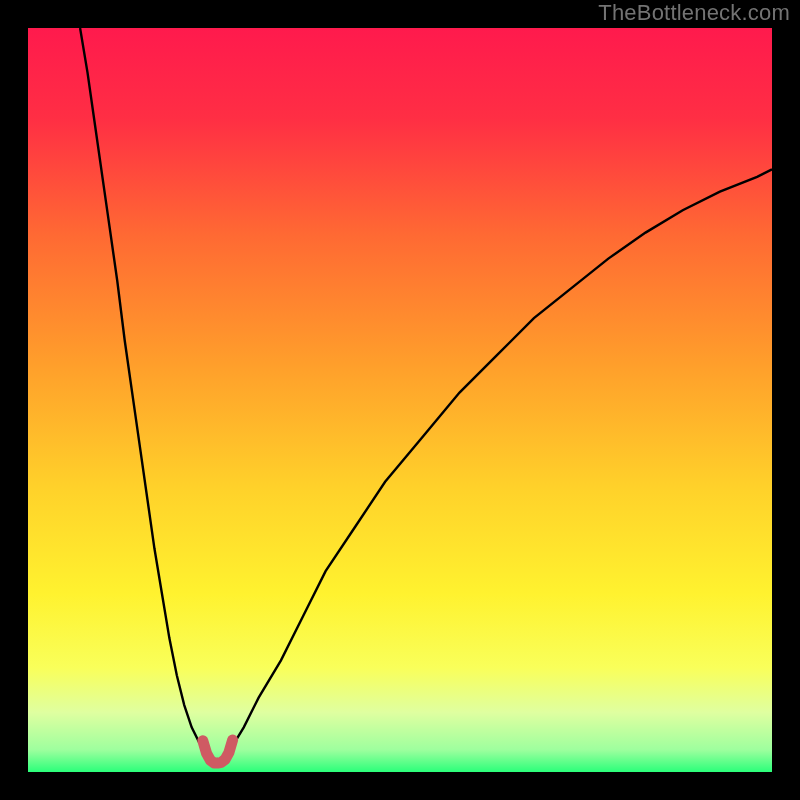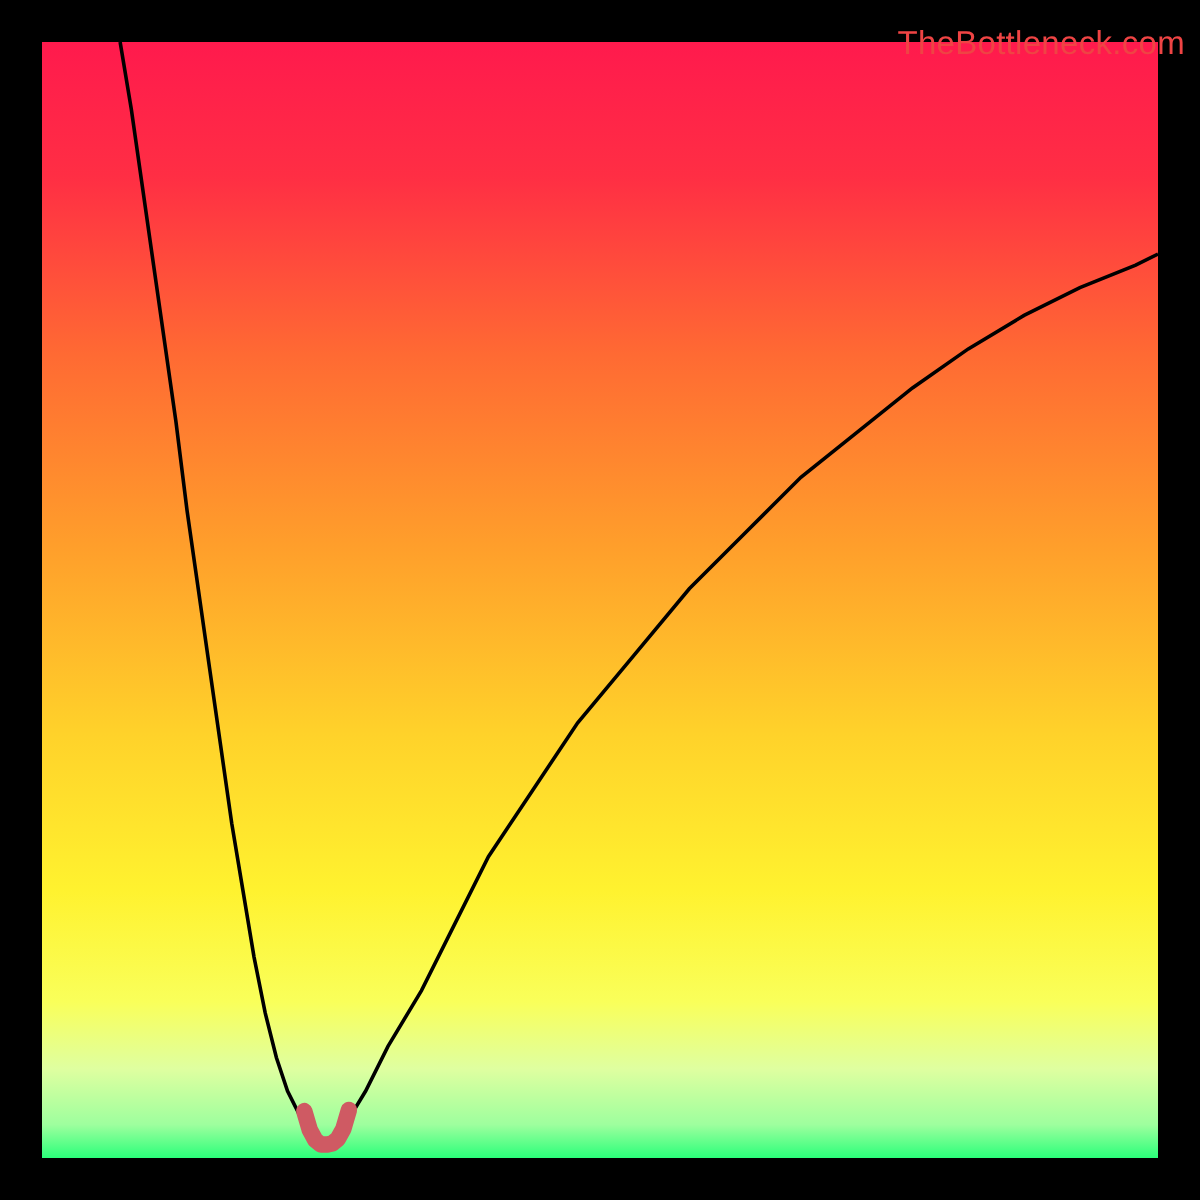--- a/index.html
+++ b/index.html
@@ -21,23 +21,23 @@
   }
   .plot {
     position: absolute;
     left: 0;
     top: 0;
     width: 744px;
     height: 744px;
   }
   .watermark {
     position: absolute;
-    top: 16px;
+    top: 0;
     right: 10px;
-    color: #ef4444;
+    color: #737373;
     font-size: 22px;
     font-weight: 500;
     letter-spacing: 0.2px;
   }
   svg { display: block; }
 </style>
 </head>
 <body>
 
 <div class="frame">

